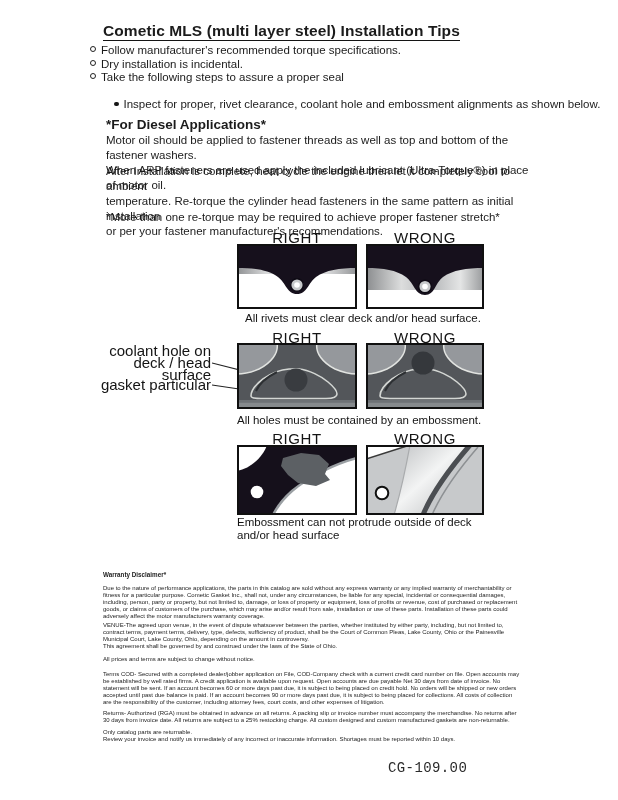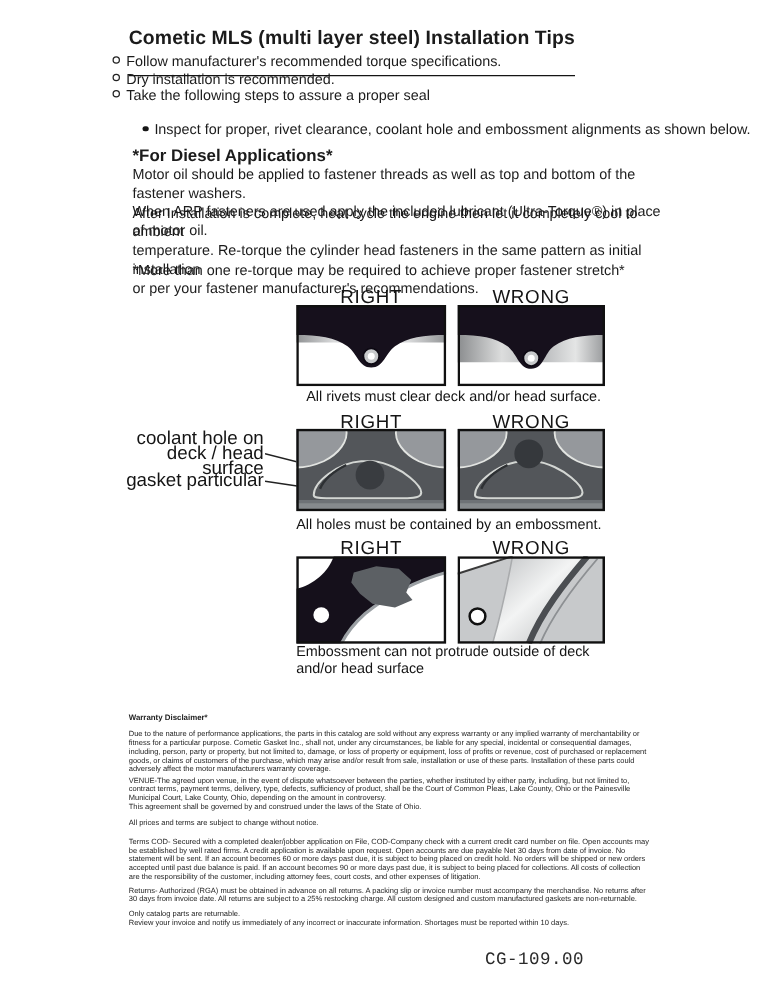--- a/index.html
+++ b/index.html
@@ -4,21 +4,21 @@
 <style>
   html,body{margin:0;padding:0;background:#ffffff;}
   #page{
     position:relative;width:618px;height:800px;background:#ffffff;overflow:hidden;
     font-family:"Liberation Sans","DejaVu Sans",sans-serif;color:#1b1b1b;
   }
   .abs{position:absolute;}
   .pre{white-space:pre-line;}
   #title{
     left:103px;top:22px;font-size:15.5px;font-weight:bold;
-    border-bottom:1.6px solid #141414;padding-bottom:20px;letter-spacing:.1px;
+    border-bottom:1.6px solid #141414;padding-bottom:0;letter-spacing:.1px;
   }
   .bullet{left:90px;font-size:11.5px;line-height:13px;}
   .subbullet{left:114px;font-size:11.5px;line-height:13px;}
   .o-marker{display:inline-block;width:4px;height:4px;border:1px solid #222;border-radius:50%;
     margin-right:5px;vertical-align:2px;}
   .f-marker{display:inline-block;width:4.5px;height:4.5px;background:#161616;border-radius:50%;
     margin-right:5px;vertical-align:2px;}
   #diesel-heading{left:106px;top:117px;font-size:13.5px;font-weight:bold;}
   .body-par{left:106px;width:430px;font-size:11.5px;line-height:15px;}
   .dlabel{font-size:15px;letter-spacing:.6px;text-align:center;color:#141414;}
@@ -30,21 +30,21 @@
   #page-code{left:388px;top:760px;font-size:14px;letter-spacing:.4px;color:#2a2a2a;font-family:Liberation Mono, monospace;}
 </style>
 </head>
 <body>
 
 <div id="page">
 
   <div id="title" class="abs">Cometic MLS (multi layer steel) Installation Tips</div>
 
   <div class="abs bullet" style="top:44px;"><span class="o-marker"></span><span>Follow manufacturer's recommended torque specifications.</span></div>
-  <div class="abs bullet" style="top:58px;"><span class="o-marker"></span><span>Dry installation is recommended.</span></div>
+  <div class="abs bullet" style="top:58px;"><span class="o-marker"></span><span>Dry installation is incidental.</span></div>
   <div class="abs bullet" style="top:71px;"><span class="o-marker"></span><span>Take the following steps to assure a proper seal</span></div>
   <div class="abs subbullet" style="top:98px;"><span class="f-marker"></span><span>Inspect for proper, rivet clearance, coolant hole and embossment alignments as shown below.</span></div>
 
   <div id="diesel-heading" class="abs">*For Diesel Applications*</div>
   <div class="abs body-par pre" style="top:133px;">Motor oil should be applied to fastener threads as well as top and bottom of the fastener washers.
 When ARP fasteners are used apply the included lubricant (Ultra-Torque®) in place of motor oil.</div>
   <div class="abs body-par pre" style="top:164px;">After Installation is complete, heat cycle the engine then let it completely cool to ambient
 temperature. Re-torque the cylinder head fasteners in the same pattern as initial installation
 or per your fastener manufacturer's recommendations.</div>
   <div class="abs body-par" style="top:210px;">*More than one re-torque may be required to achieve proper fastener stretch*</div>

